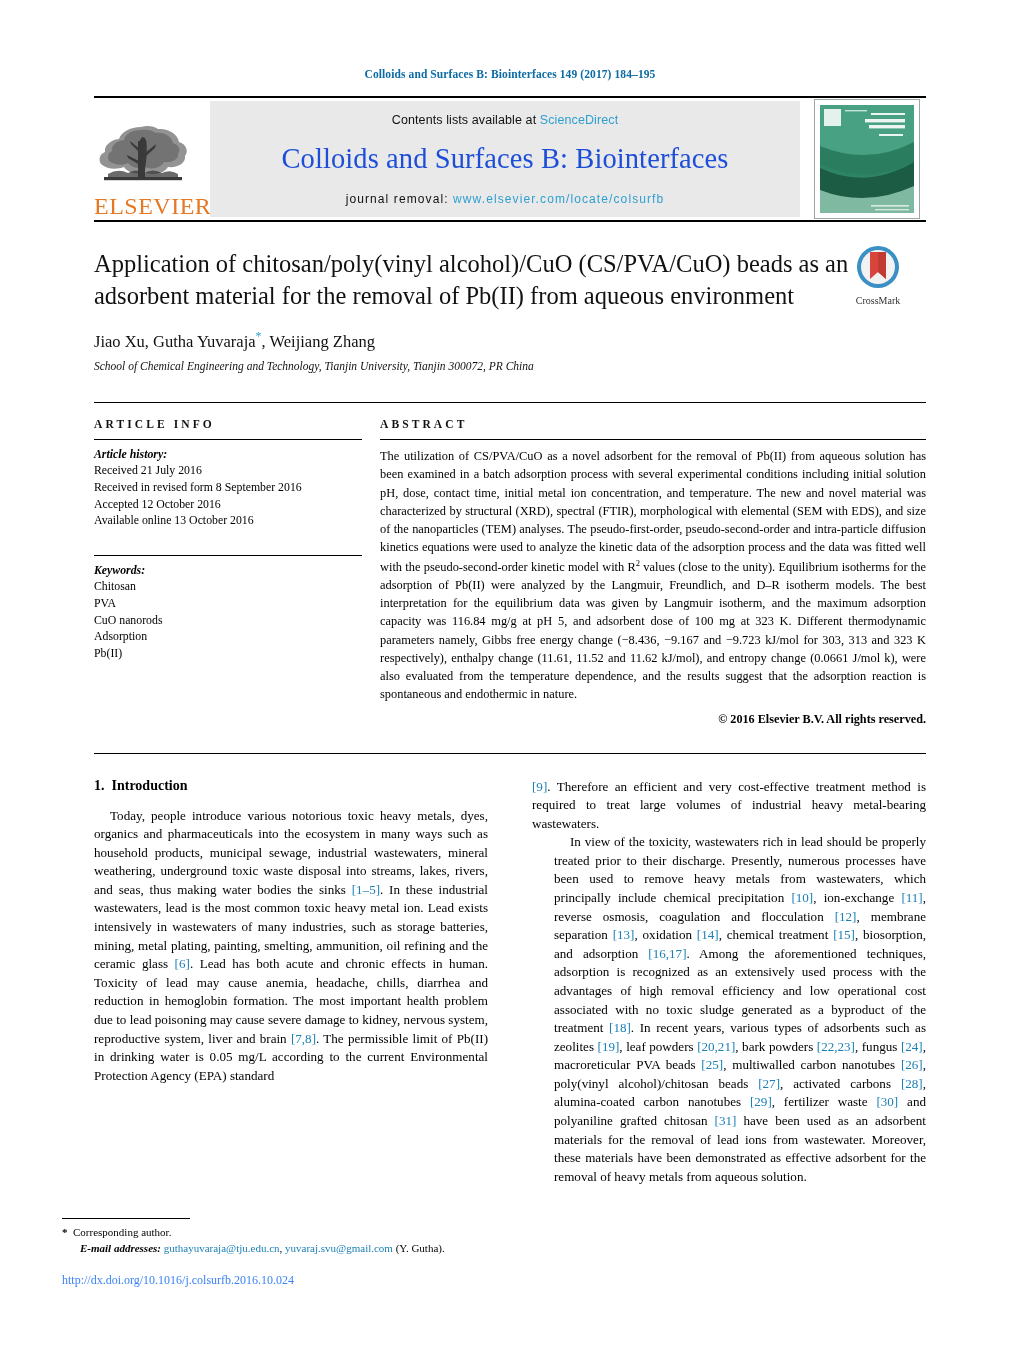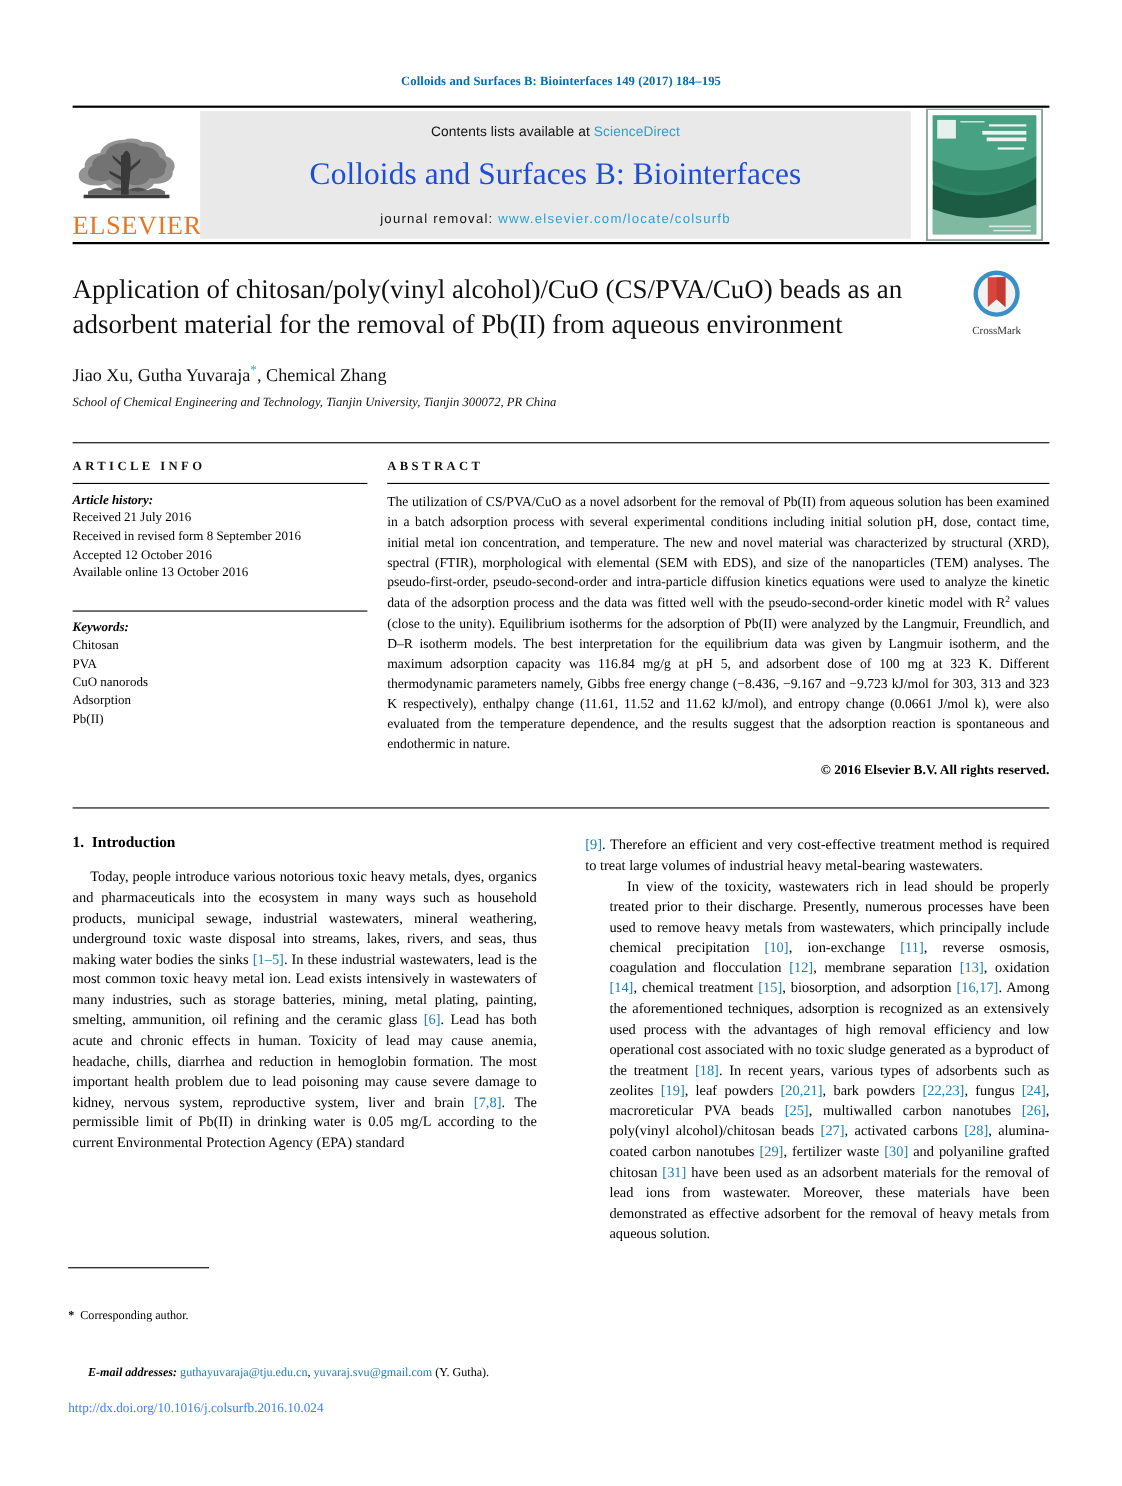--- a/index.html
+++ b/index.html
@@ -13,21 +13,21 @@
     font-family: "Liberation Serif", serif;
     color: #000000;
     position: relative;
     overflow: hidden;
   }
   .page {
     position: relative;
     width: 1020px;
     height: 1351px;
     box-sizing: border-box;
-    padding: 0 66px;
+    padding: 0 94px;
   }
 
   
   .running-head {
     text-align: center;
     color: #0b6ba4;
     font-weight: bold;
     font-size: 11.5px;
     letter-spacing: 0.1px;
     padding-top: 68px;
@@ -236,21 +236,21 @@
     bottom: 62px;
     width: 440px;
     font-size: 11px;
     line-height: 1.4;
   }
   .footnote-rule {
     border-top: 1px solid #000;
     width: 128px;
     margin-bottom: 6px;
   }
-  .fn-line { padding-left: 10px; text-indent: -10px; margin-top: 36px; }
+  .fn-line { padding-left: 10px; text-indent: -10px; }
   .fn-em { font-style: italic; font-weight: bold; }
   .fn-mail { color: #1a7fb5; }
   .doi-block { margin-top: 16px; }
   .doi-link {
     color: #3b82f6;
     font-size: 12px;
     display: block;
   }
   .issn-line {
     font-size: 12px;
@@ -331,21 +331,21 @@
       <svg width="46" height="46" viewBox="0 0 46 46">
         <circle cx="23" cy="23" r="21" fill="#3a8fc4"></circle>
         <circle cx="23" cy="23" r="17" fill="#f2f2f2"></circle>
         <path d="M15 8 h16 v27 l-8 -7 l-8 7 z" fill="#d8453c"></path>
         <path d="M23 28 l8 7 v-27 h-8 z" fill="#c23a31"></path>
       </svg>
       <span class="crossmark-label">CrossMark</span>
     </div>
 
     <div class="authors">
-      <span>Jiao Xu, Gutha Yuvaraja</span><sup>*</sup><span>, Chemical Zhang</span>
+      <span>Jiao Xu, Gutha Yuvaraja</span><sup>*</sup><span>, Weijiang Zhang</span>
     </div>
 
     <div class="affiliation">School of Chemical Engineering and Technology, Tianjin University, Tianjin 300072, PR China</div>
   </div>
 
   <div class="info-abstract">
 
     <div class="col-info">
       <div class="section-head">ARTICLE INFO</div>
       <div class="hr-sub"></div>

